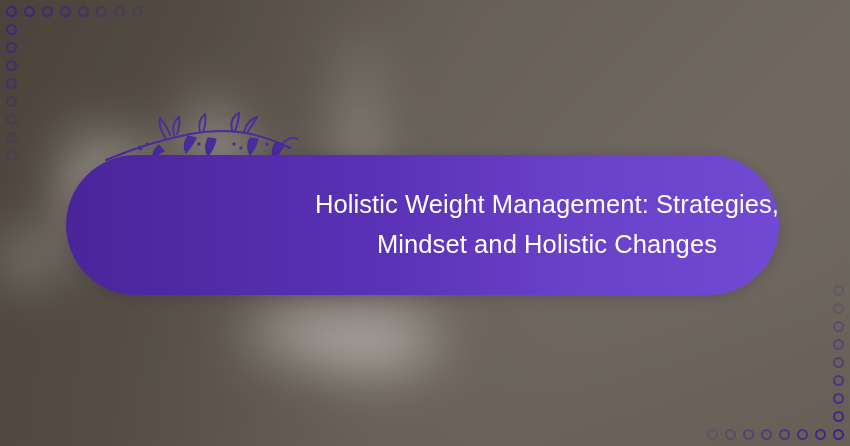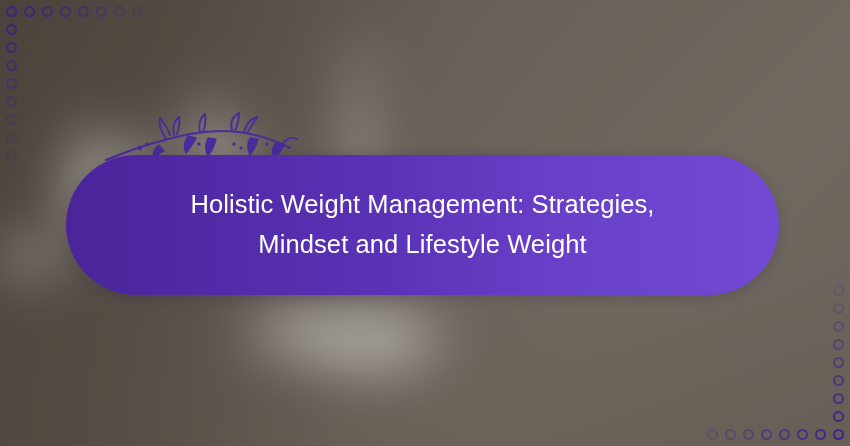--- a/index.html
+++ b/index.html
@@ -75,21 +75,21 @@
   #title-pill {
     position: absolute;
     left: 66px;
     top: 155px;
     width: 713px;
     height: 140px;
     border-radius: 70px;
     background: linear-gradient(90deg, #4a2599 0%, #5931b5 42%, #6a41c9 72%, #7149d3 100%);
     display: flex;
     align-items: center;
-    justify-content: center;
+    justify-content: flex-end;
     box-shadow: 0 2px 14px rgba(30,12,70,0.22);
   }
   #title-text {
     color: #ffffff;
     font-size: 25.5px;
     line-height: 40px;
     font-weight: 400;
     text-align: center;
     letter-spacing: 0.1px;
     max-width: 620px;
@@ -173,16 +173,16 @@
       <circle cx="36" cy="40" r="2.4" fill="#4a2c9e" stroke="none"></circle>
       <circle cx="43" cy="36" r="1.6" fill="#4a2c9e" stroke="none"></circle>
       <circle cx="95" cy="36" r="1.7" fill="#4a2c9e" stroke="none"></circle>
       <circle cx="130" cy="36" r="1.7" fill="#4a2c9e" stroke="none"></circle>
       <circle cx="137" cy="40" r="1.5" fill="#4a2c9e" stroke="none"></circle>
       <circle cx="163" cy="36" r="1.5" fill="#4a2c9e" stroke="none"></circle>
     </g>
   </svg>
 
   <div id="title-pill">
-    <h1 id="title-text"><span>Holistic Weight Management: Strategies,</span><br><span>Mindset and Lifestyle Weight</span></h1>
+    <h1 id="title-text"><span>Holistic Weight Management: Strategies,</span><br><span>Mindset and Holistic Changes</span></h1>
   </div>
 
 </div>
 
 </body></html>

